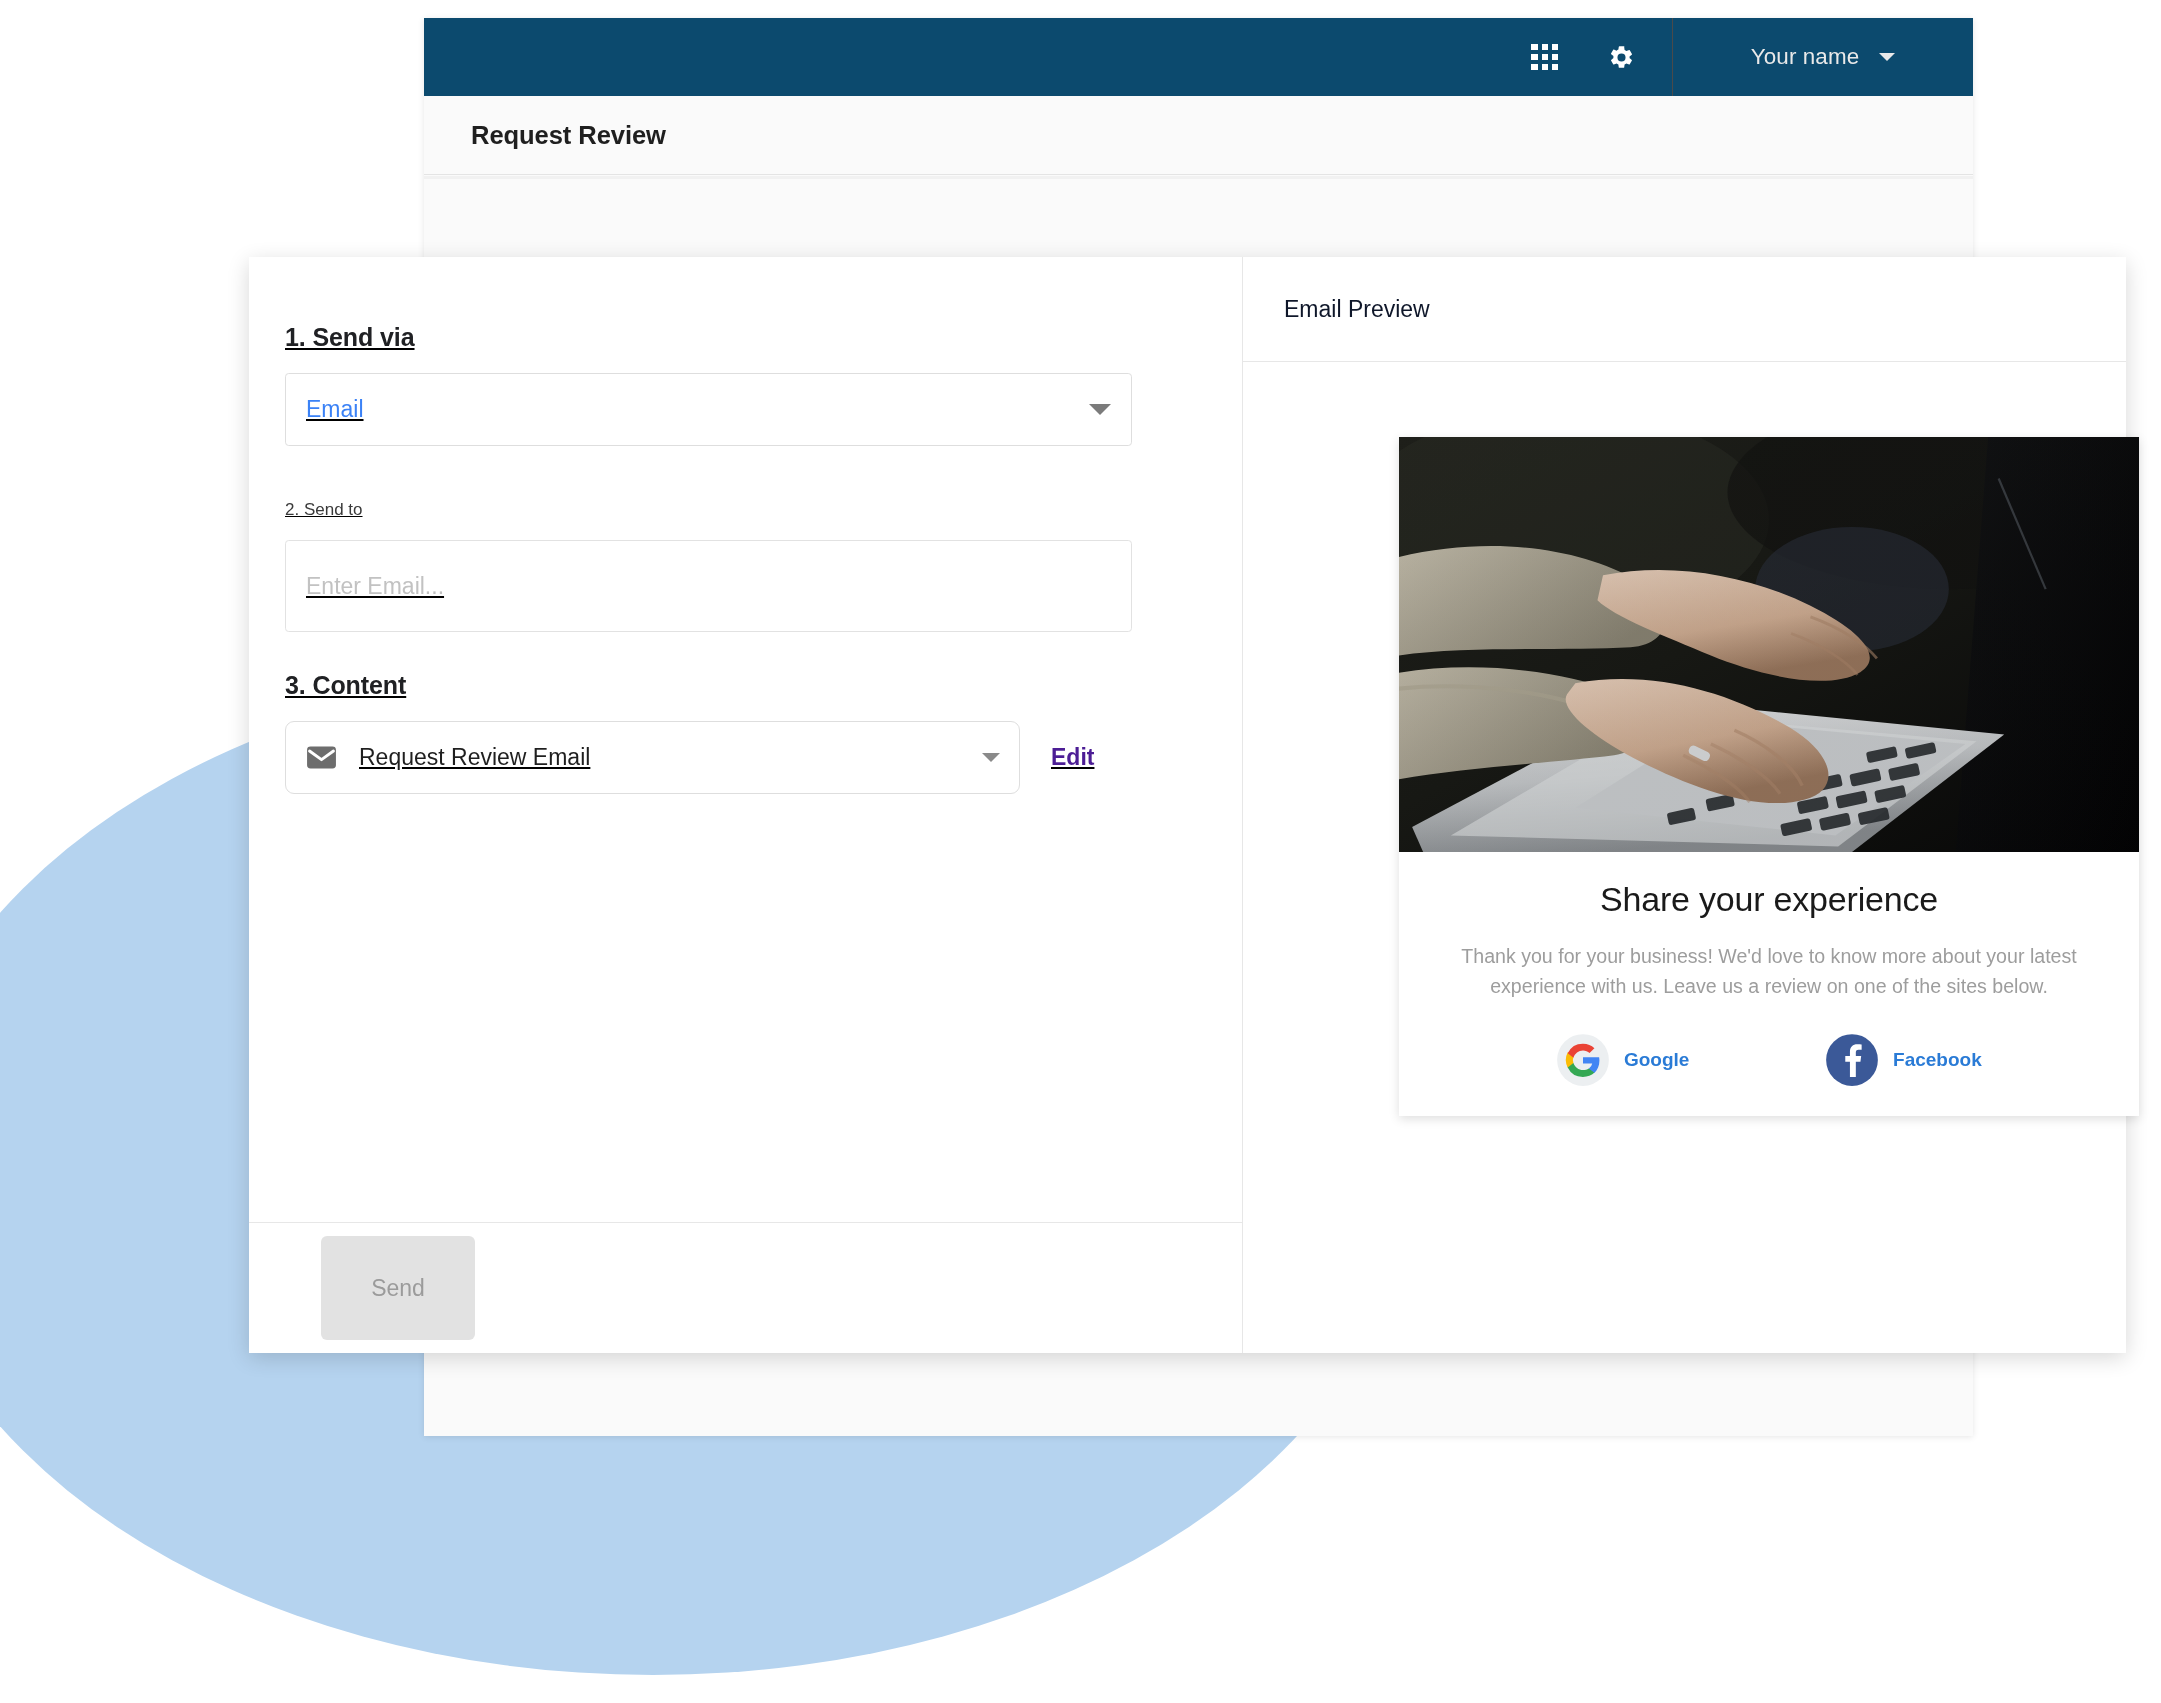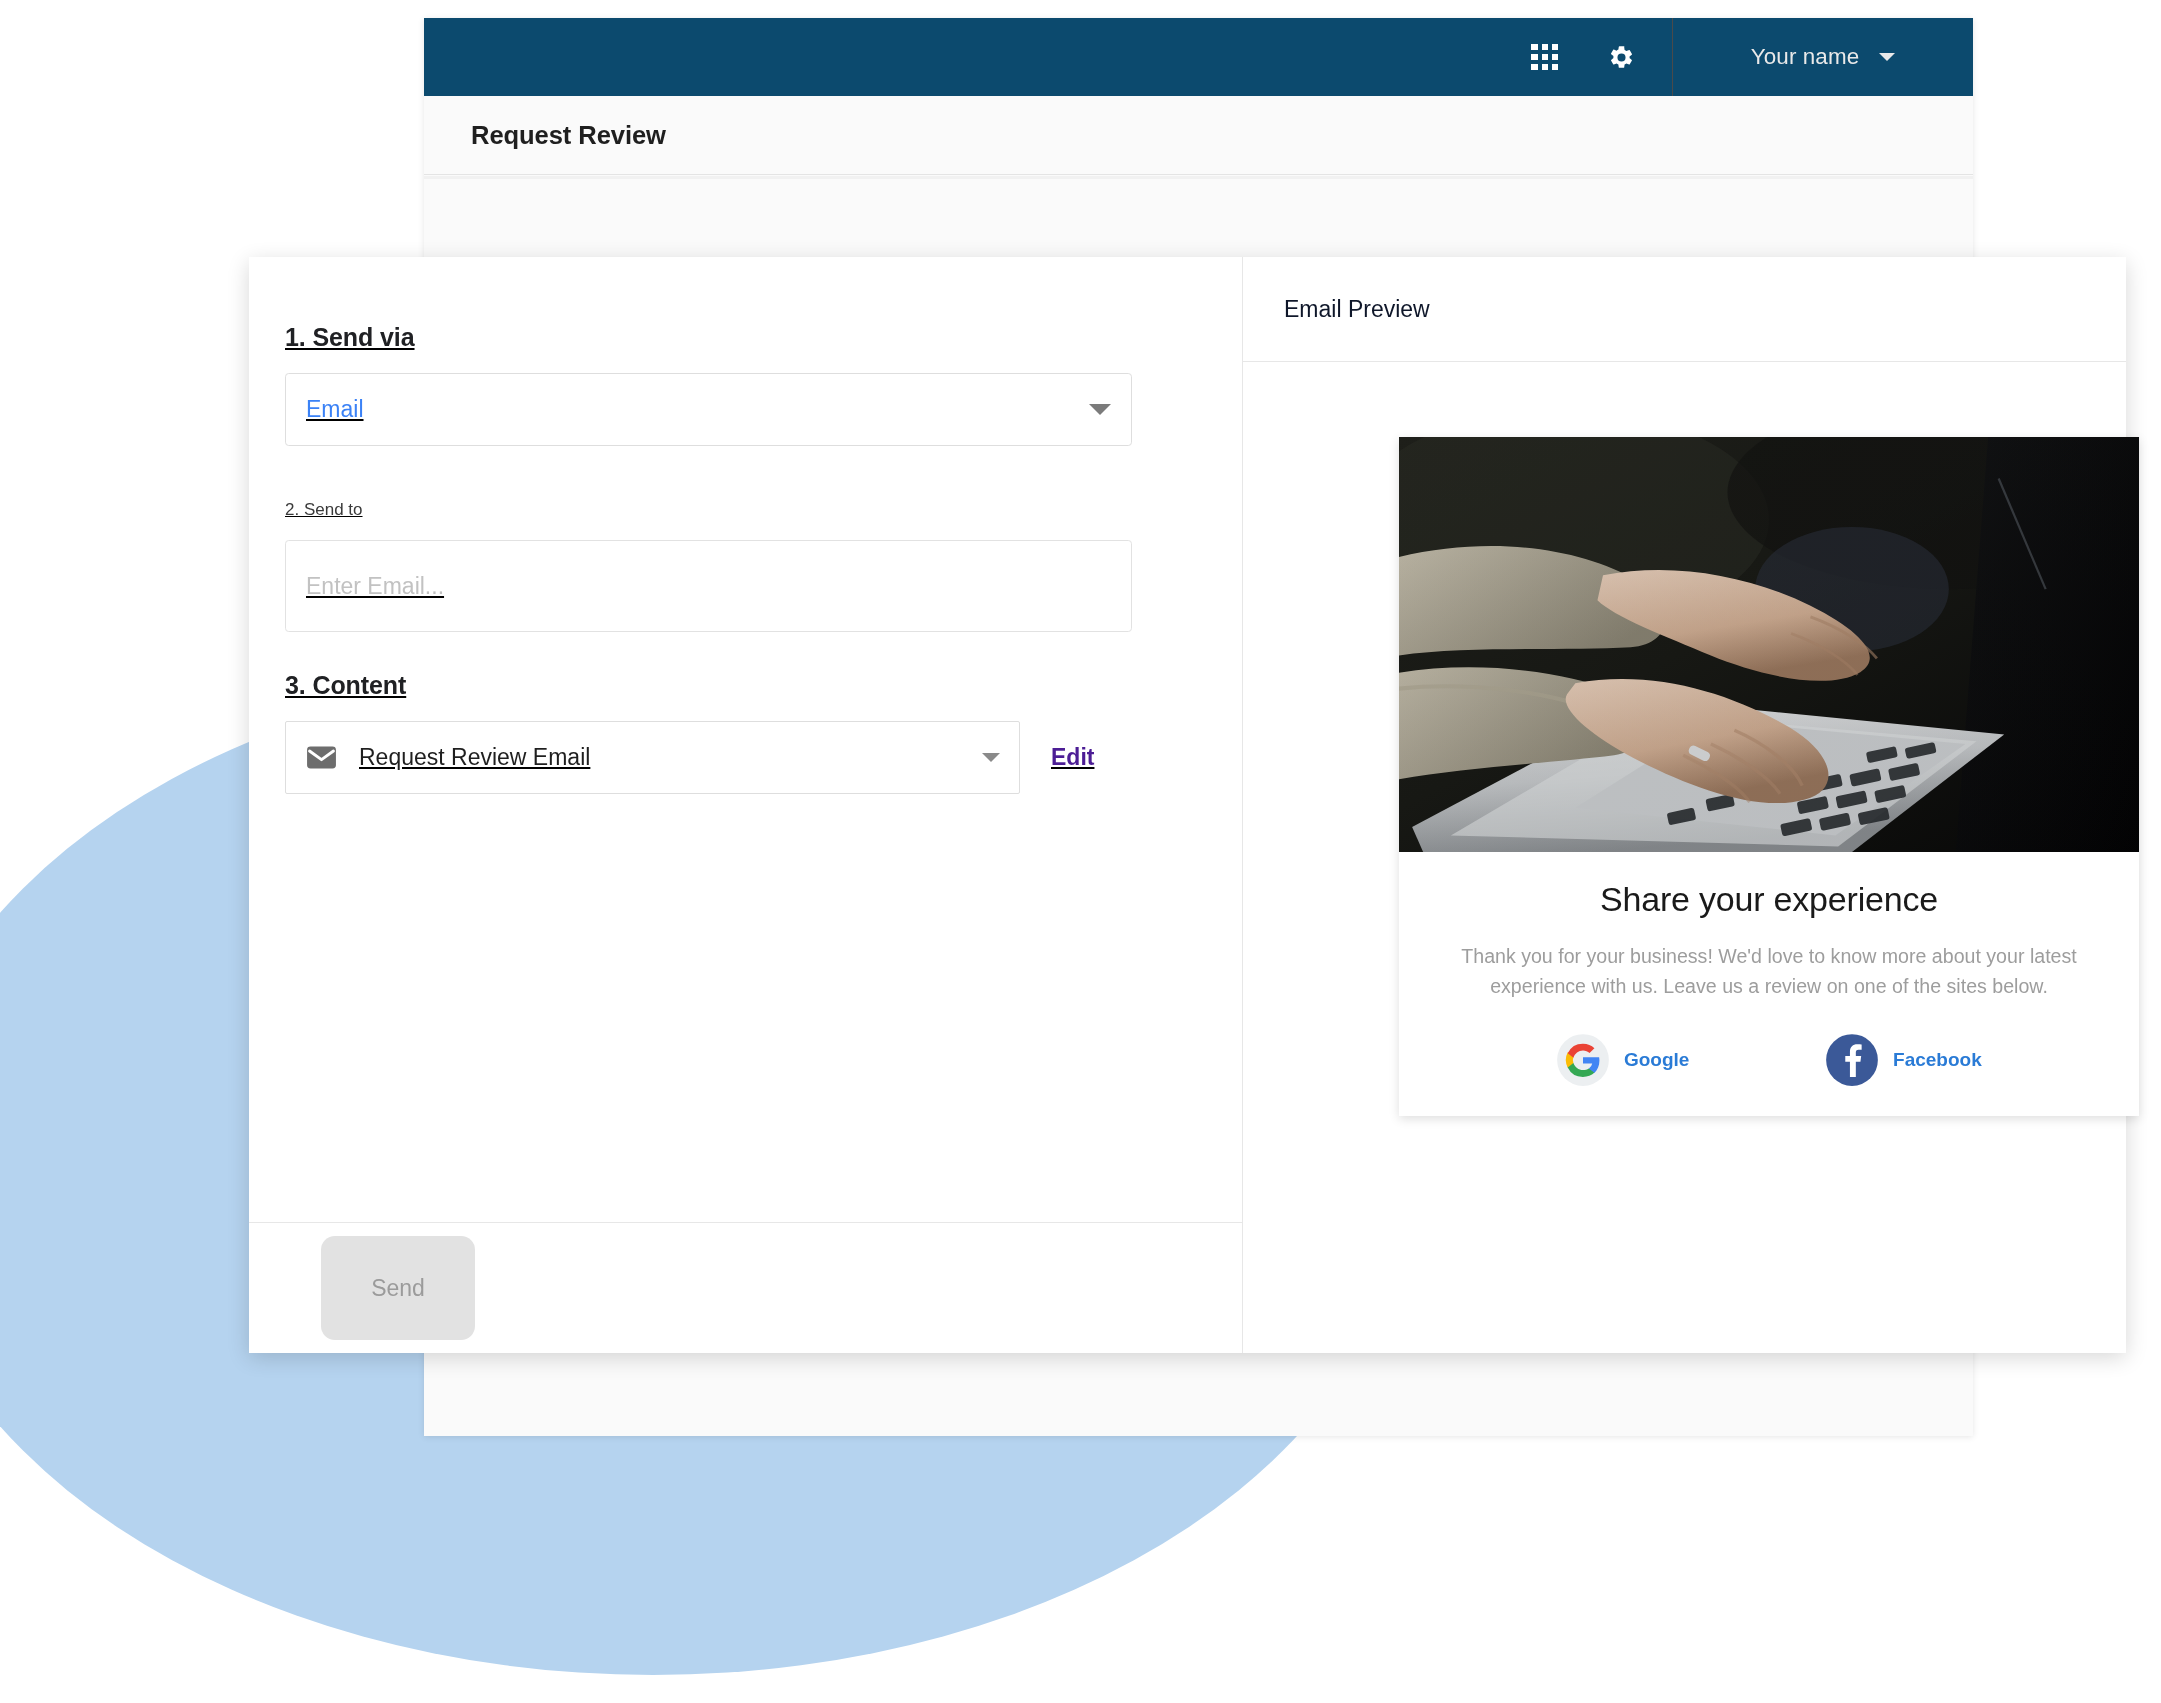--- a/index.html
+++ b/index.html
@@ -207,21 +207,21 @@
   .content-row {
     margin-top: 21px;
     display: flex;
     align-items: center;
     gap: 31px;
   }
   .content-select {
     width: 735px;
     height: 73px;
     border: 1.4px solid #dedede;
-    border-radius: 2px;
+    border-radius: 9px;
     background: #fff;
     display: flex;
     align-items: center;
     padding: 0 19px;
     cursor: pointer;
   }
   .envelope-icon {
     width: 33px; height: 33px;
     margin-right: 21px;
     flex: 0 0 auto;
@@ -248,21 +248,21 @@
     border-top: 1.4px solid #e7e7e7;
     display: flex;
     align-items: center;
     padding-left: 72px;
   }
   .send-btn {
     width: 154px;
     height: 104px;
     background: #e2e2e2;
     border: none;
-    border-radius: 14px;
+    border-radius: 6px;
     color: #9b9b9b;
     font-size: 23px;
     font-family: "Liberation Sans", sans-serif;
     cursor: default;
   }
 
   
   .preview-header {
     height: 105px;
     border-bottom: 1.4px solid #e7e7e7;

